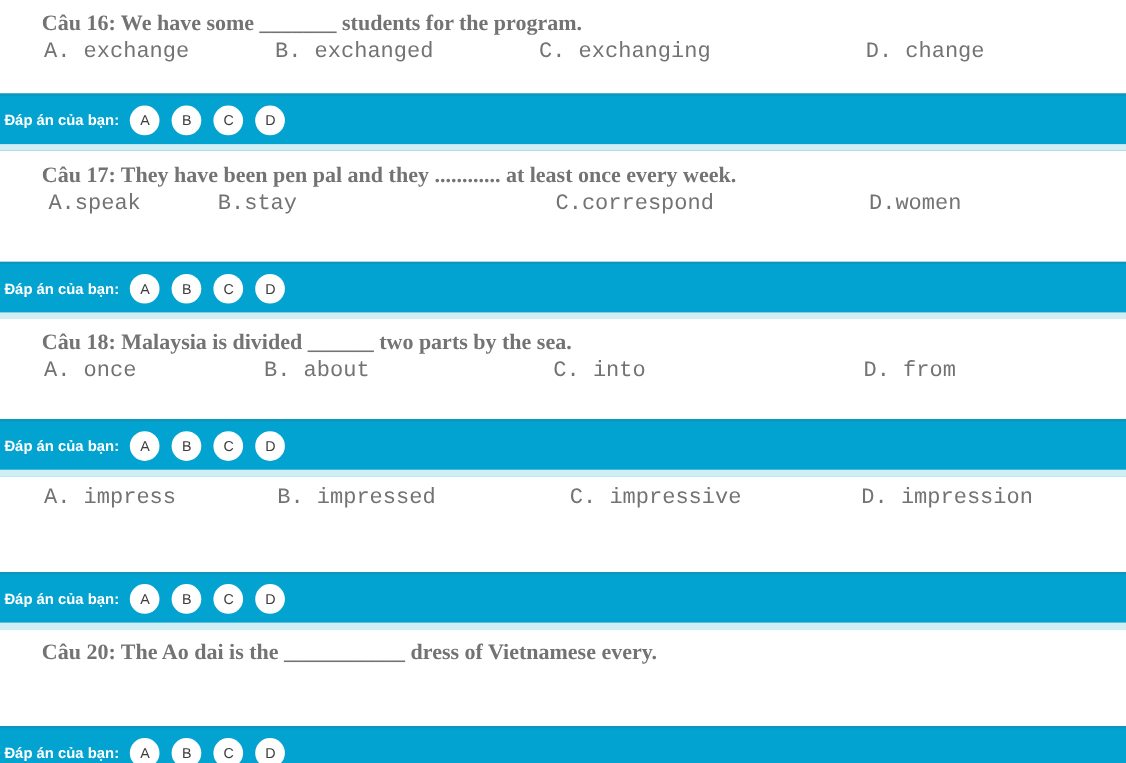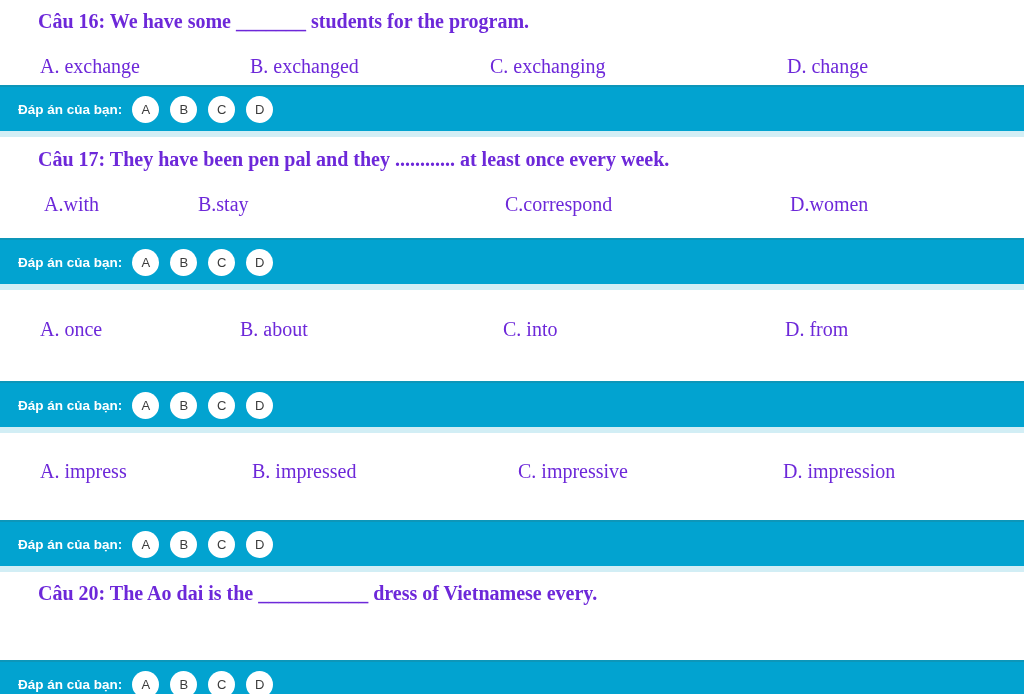--- a/index.html
+++ b/index.html
@@ -4,44 +4,44 @@
 <style>
   html, body { margin: 0; padding: 0; }
   body {
     width: 1024px; height: 694px;
     position: relative;
     overflow: hidden;
     background: #ffffff;
     font-family: "Liberation Serif", "DejaVu Serif", serif;
   }
   .question {
-    position: absolute; left: 0; width: 932px; color: #6d28d9;
+    position: absolute; left: 0; width: 932px; color: #737373;
   }
   .q-title {
     font-weight: bold; font-size: 20px; line-height: 27px;
     padding-left: 38px; white-space: nowrap;
   }
   .q-options {
-    position: relative; height: 28px; margin-top: 18px;
-    font-size: 20px; line-height: 26px;
+    position: relative; height: 28px; margin-top: 0;
+    font-size: 20px; line-height: 26px; font-family: Liberation Mono, monospace;
   }
   .opt { position: absolute; top: 0; white-space: nowrap; }
 
   .bar {
     position: absolute; left: 0; width: 1024px; height: 44px;
     background: #02a3d0;
     border-top: 2px solid #0d96b9;
     border-bottom: 6px solid #d2eef5;
     display: flex; align-items: center;
   }
   .bar-label {
     color: #ffffff;
     font-family: "Liberation Sans", "DejaVu Sans", sans-serif;
     font-weight: bold; font-size: 13.5px;
-    margin-left: 18px; white-space: nowrap;
+    margin-left: 4px; white-space: nowrap;
   }
   .circles { display: flex; margin-left: 10px; }
   .circle {
     width: 27px; height: 27px; border-radius: 50%;
     background: #ffffff; margin-right: 11px;
     display: flex; align-items: center; justify-content: center;
     font-family: "Liberation Sans", "DejaVu Sans", sans-serif;
     font-size: 13px; color: #3c3c3c;
     cursor: pointer; user-select: none;
   }
@@ -65,38 +65,39 @@
     <div class="circle">A</div>
     <div class="circle">B</div>
     <div class="circle">C</div>
     <div class="circle">D</div>
   </div>
 </div>
 
 <div class="question" style="top:146px">
   <div class="q-title">Câu 17: They have been pen pal and they ............ at least once every week.</div>
   <div class="q-options">
-    <span class="opt" style="left:44px">A.with</span>
+    <span class="opt" style="left:44px">A.speak</span>
     <span class="opt" style="left:198px">B.stay</span>
     <span class="opt" style="left:505px">C.correspond</span>
     <span class="opt" style="left:790px">D.women</span>
   </div>
 </div>
 
 <div class="bar" style="top:238px">
   <span class="bar-label">Đáp án của bạn:</span>
   <div class="circles">
     <div class="circle">A</div>
     <div class="circle">B</div>
     <div class="circle">C</div>
     <div class="circle">D</div>
   </div>
 </div>
 
 <div class="question" style="top:298px">
+  <div class="q-title">Câu 18:  Malaysia is divided ______ two parts by the sea.</div>
   <div class="q-options">
     <span class="opt" style="left:40px">A. once</span>
     <span class="opt" style="left:240px">B. about</span>
     <span class="opt" style="left:503px">C. into</span>
     <span class="opt" style="left:785px">D. from</span>
   </div>
 </div>
 
 <div class="bar" style="top:381px">
   <span class="bar-label">Đáp án của bạn:</span>

